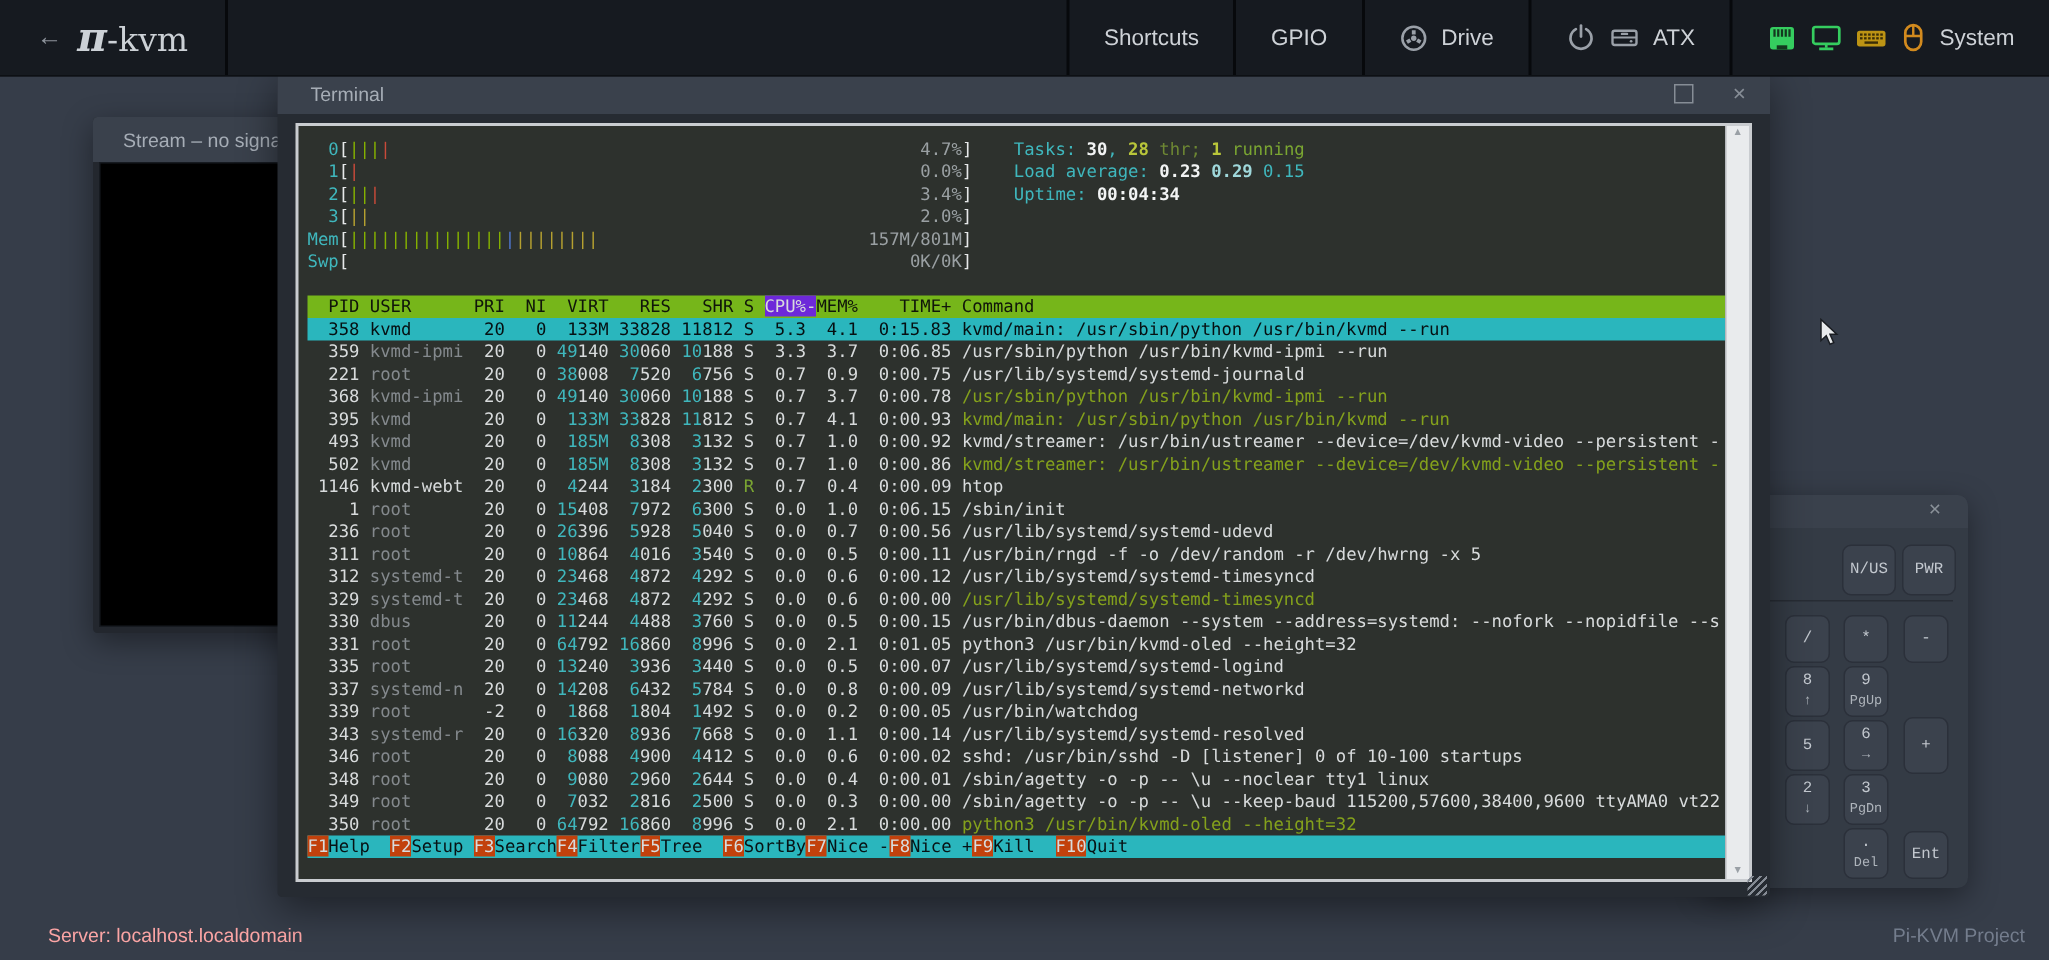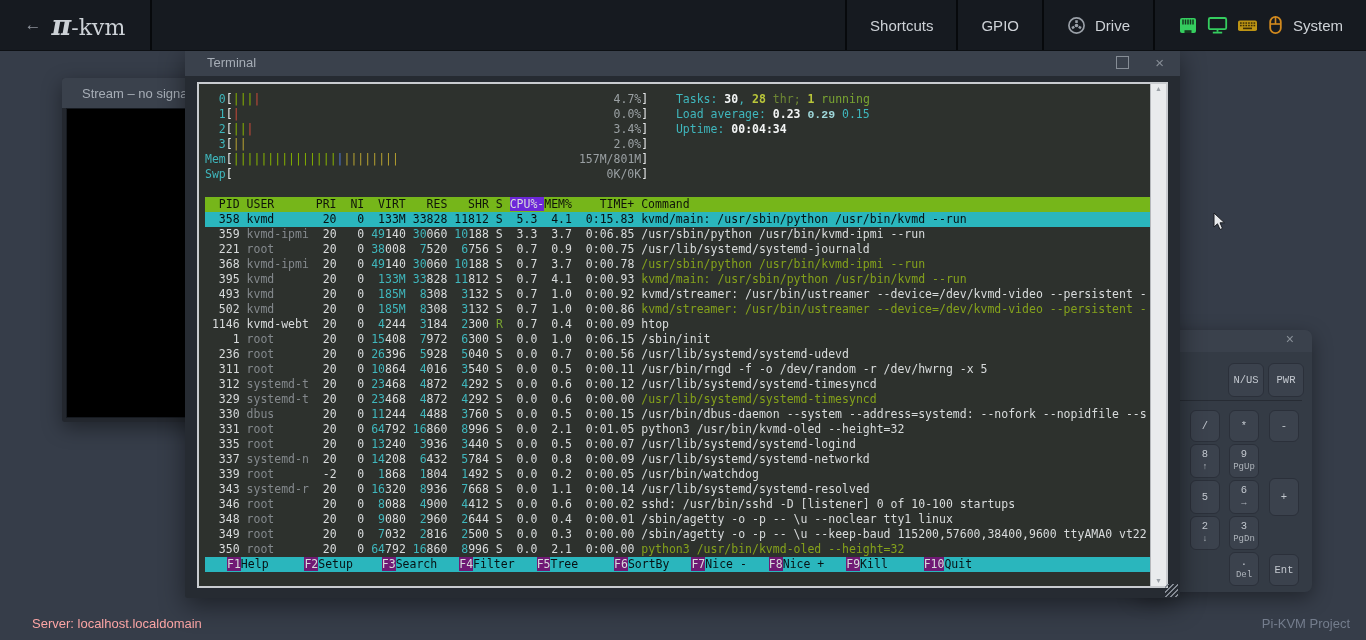--- a/index.html
+++ b/index.html
@@ -63,32 +63,32 @@
 
   
   .c-cyan{color:#3fb7bd;}
   .c-br{color:#e6e8e9;}
   .c-val{color:#9aa0a3;}
   .c-plain{color:#d8dbdc;}
   .c-dim{color:#84898d;}
   .c-green{color:#84a11c;}
   .c-run{color:#7aa532;}
   .c-wb{color:#f2f4f4;font-weight:bold;}
-  .c-cwb{color:#9fd8db;font-weight:bold;font-family:Liberation Mono, monospace;}
+  .c-cwb{color:#9fd8db;font-weight:bold;}
   .c-yg{color:#b9c63a;font-weight:bold;}
   .c-og{color:#6d8733;}
   .b-g{color:#84b000;}
   .b-r{color:#c84a3a;}
   .b-b{color:#5077d0;}
   .b-y{color:#b5a030;}
   .hdr{background:#76b61a;color:#10150a;}
   .hdark{background:#6d28d9;color:#d8dbdc;}
   .selrow{background:#2ab6bd;color:#061012;}
   .fnline{background:#2ab6bd;color:#071214;}
-  .fnkey{background:#701a75;color:#d8dbdc;margin-left:22px;}
+  .fnkey{background:#c2410c;color:#d8dbdc;}
 
   
   .server-label{position:absolute;left:32px;bottom:9px;color:#fca5a5;font-size:13px;}
   .project-link{position:absolute;right:16px;bottom:9px;color:#747d8d;font-size:13px;
                 cursor:pointer;}
 
   
   .mouse-cursor{position:absolute;left:1213px;top:212px;z-index:6;pointer-events:none;}
 </style>
 </head>
@@ -114,20 +114,37 @@
           <circle cx="9" cy="9" r="7.2" stroke="#9aa0a8" stroke-width="1.6" fill="none"></circle>
           <circle cx="9" cy="9" r="1.7" fill="#9aa0a8"></circle>
           <g stroke="#9aa0a8" stroke-width="2.4">
             <line x1="9" y1="6.6" x2="9" y2="4"></line>
             <line x1="6.9" y1="10.2" x2="4.7" y2="11.5"></line>
             <line x1="11.1" y1="10.2" x2="13.3" y2="11.5"></line>
           </g>
         </svg>
       </span>
       <span>Drive</span>
+    </div>
+    <div class="menu-cell">
+      <span>
+        <svg width="20" height="20" viewBox="0 0 20 20">
+          <path d="M6.6 4.4 A7 7 0 1 0 13.4 4.4" stroke="#9aa0a8" stroke-width="1.8" fill="none" stroke-linecap="round"></path>
+          <line x1="10" y1="2" x2="10" y2="9.4" stroke="#9aa0a8" stroke-width="1.8" stroke-linecap="round"></line>
+        </svg>
+      </span>
+      <span>
+        <svg width="20" height="18" viewBox="0 0 20 18">
+          <rect x="2" y="4.5" width="16" height="9.5" rx="1.5" stroke="#9aa0a8" stroke-width="1.6" fill="none"></rect>
+          <line x1="2" y1="9" x2="18" y2="9" stroke="#9aa0a8" stroke-width="1.2"></line>
+          <circle cx="14.4" cy="11.5" r="0.9" fill="#9aa0a8"></circle>
+          <rect x="7.5" y="5.8" width="5" height="1.6" rx="0.8" fill="#9aa0a8"></rect>
+        </svg>
+      </span>
+      <span>ATX</span>
     </div>
     <div class="menu-cell">
       <span>
         <svg width="20" height="19" viewBox="0 0 20 19">
           <rect x="2" y="2" width="16" height="15" rx="2" fill="#35cd5f"></rect>
           <g stroke="#14381f" stroke-width="1.5">
             <line x1="5" y1="3.5" x2="5" y2="8.5"></line>
               <line x1="7.5" y1="3.5" x2="7.5" y2="8.5"></line>
             <line x1="10" y1="3.5" x2="10" y2="8.5"></line>
               <line x1="12.5" y1="3.5" x2="12.5" y2="8.5"></line>

